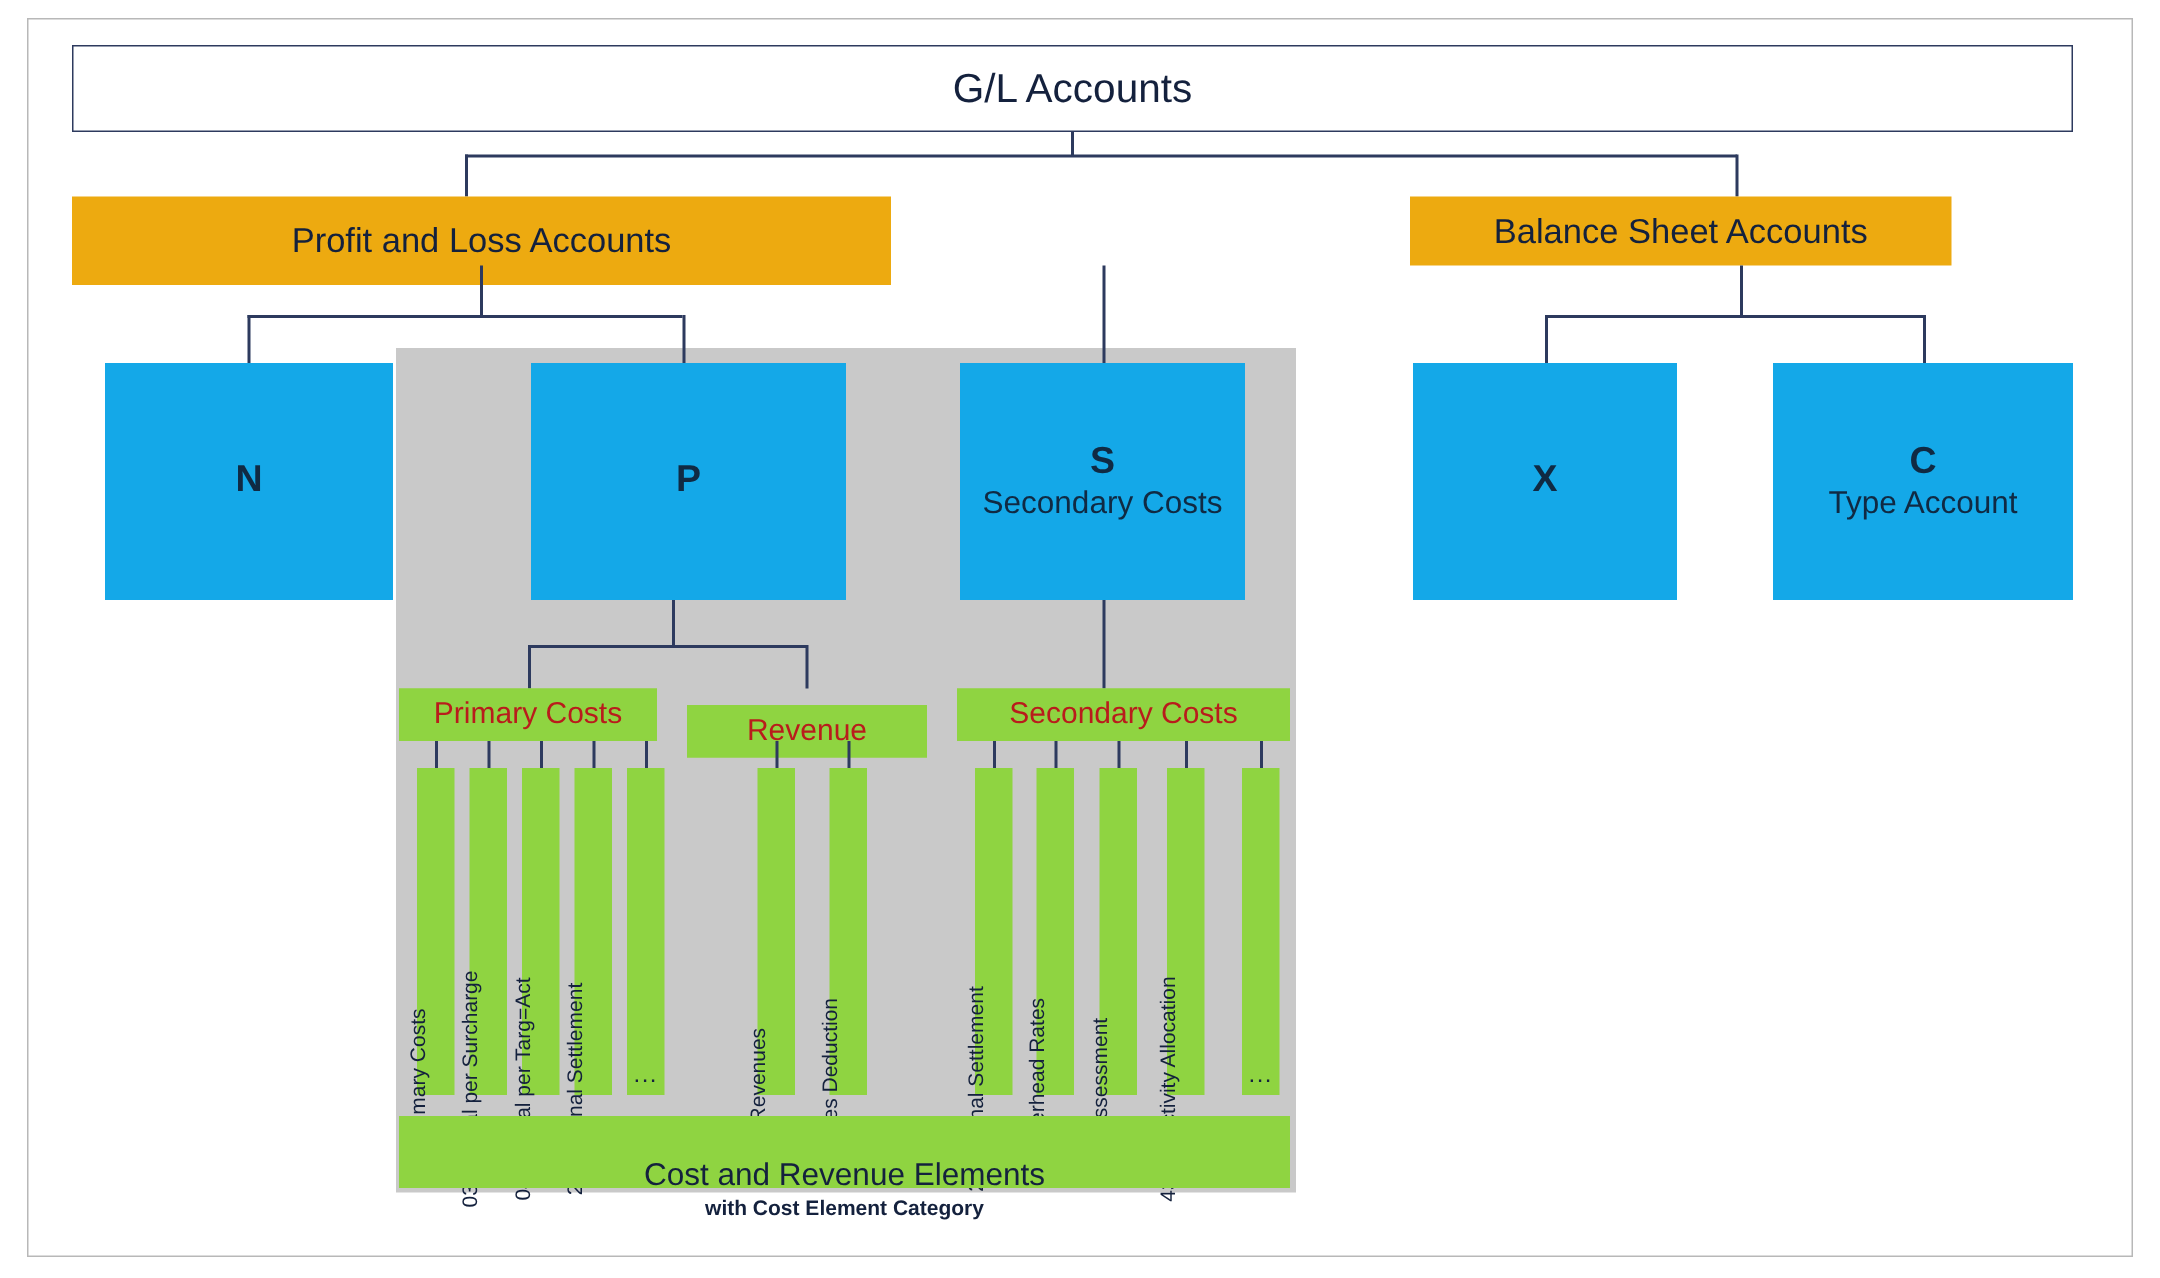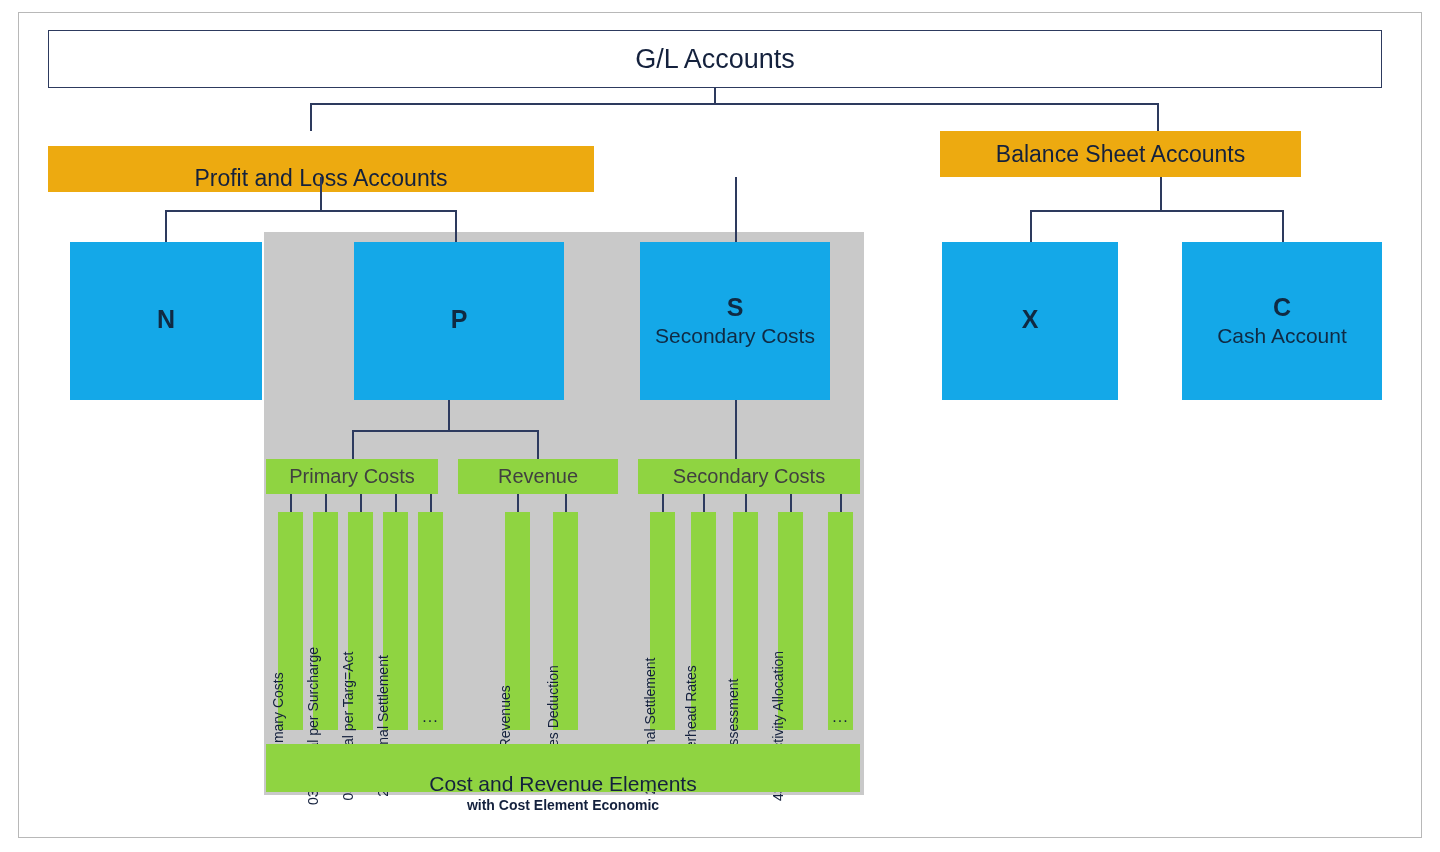--- a/index.html
+++ b/index.html
@@ -49,24 +49,23 @@
     font-size: 27px;
   }
   
   .orange {
     background: #edaa10;
     color: #14213d;
     font-size: 23px;
   }
   .pl-box {
     left: 48px;
-    top: 146px;
+    top: 131px;
     width: 546px;
-    height: 46px;
-    justify-content: flex-end;
+    height: 59px;
   }
   .bs-box {
     left: 940px;
     top: 131px;
     width: 361px;
     height: 46px;
   }
   
   .grey-panel {
     position: absolute;
@@ -92,27 +91,27 @@
     line-height: 1.15;
   }
   .n-box { left: 70px;  top: 242px; width: 192px; height: 158px; }
   .p-box { left: 354px; top: 242px; width: 210px; height: 158px; }
   .s-box { left: 640px; top: 242px; width: 190px; height: 158px; }
   .x-box { left: 942px; top: 242px; width: 176px; height: 158px; }
   .c-box { left: 1182px;top: 242px; width: 200px; height: 158px; }
   
   .green-head {
     background: #8fd441;
-    color: #404040;
+    color: #b91c1c;
     font-size: 20px;
     border: 1px solid #8fd441;
     align-items: center;
   }
   .pc-head  { left: 266px; top: 459px; width: 172px; height: 35px; }
-  .rev-head { left: 458px; top: 459px; width: 160px; height: 35px; }
+  .rev-head { left: 458px; top: 470px; width: 160px; height: 35px; }
   .sc-head  { left: 638px; top: 459px; width: 222px; height: 35px; }
   
   .vbar {
     position: absolute;
     background: #8fd441;
     width: 25px;
     top: 512px;
     height: 218px;
     color: #14213d;
   }
@@ -227,21 +226,21 @@
   </div>
   <div class="box blue s-box">
     <span class="code">S</span>
     <span class="desc">Secondary Costs</span>
   </div>
   <div class="box blue x-box">
     <span class="code">X</span>
   </div>
   <div class="box blue c-box">
     <span class="code">C</span>
-    <span class="desc">Cash Account</span>
+    <span class="desc">Type Account</span>
   </div>
 
   <div class="line v" style="left:448px; top:400px; height:30px;"></div>
   <div class="line h" style="left:352px; top:430px; width:186px;"></div>
   <div class="line v" style="left:352px; top:430px; height:29px;"></div>
   <div class="line v" style="left:537px; top:430px; height:29px;"></div>
 
   <div class="line v" style="left:735px; top:400px; height:59px;"></div>
 
   <div class="box green-head pc-head">
@@ -301,16 +300,16 @@
   </div>
   <div class="vbar" style="left:778px;">
     <span>43 Int. Activity Allocation</span>
   </div>
   <div class="vbar dots" style="left:828px;">
     <span>...</span>
   </div>
 
   <div class="green-footer">
     <span class="main">Cost and Revenue Elements</span>
-    <span class="sub">with Cost Element Economic</span>
+    <span class="sub">with Cost Element Category</span>
   </div>
 
 </div>
 
 </body></html>

